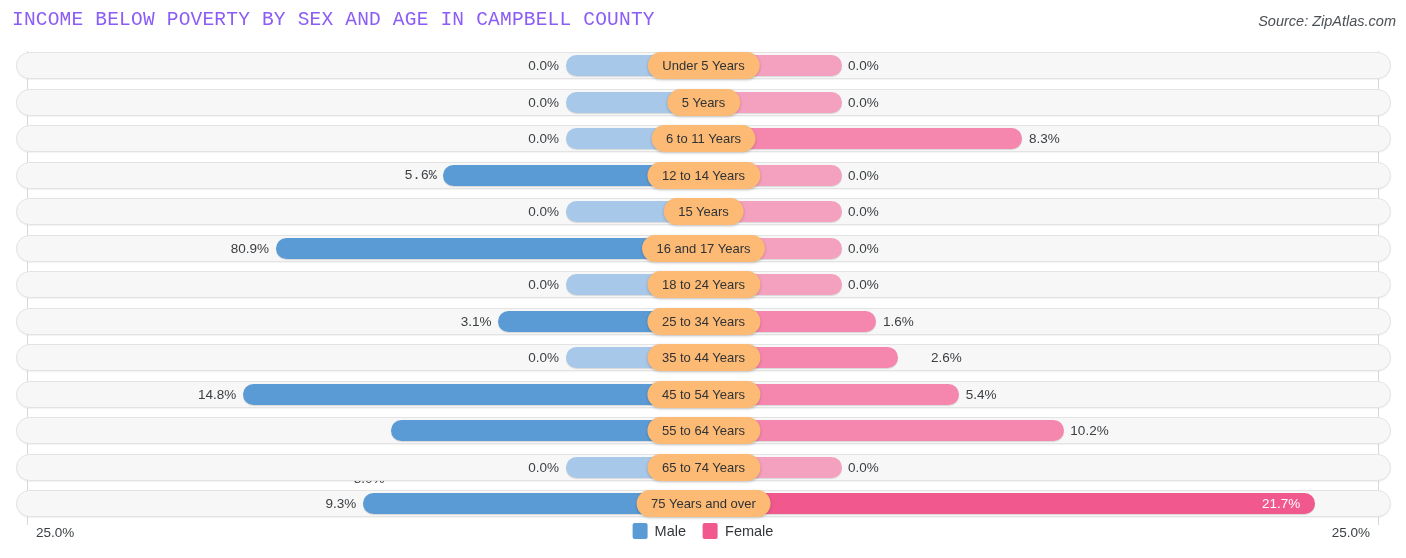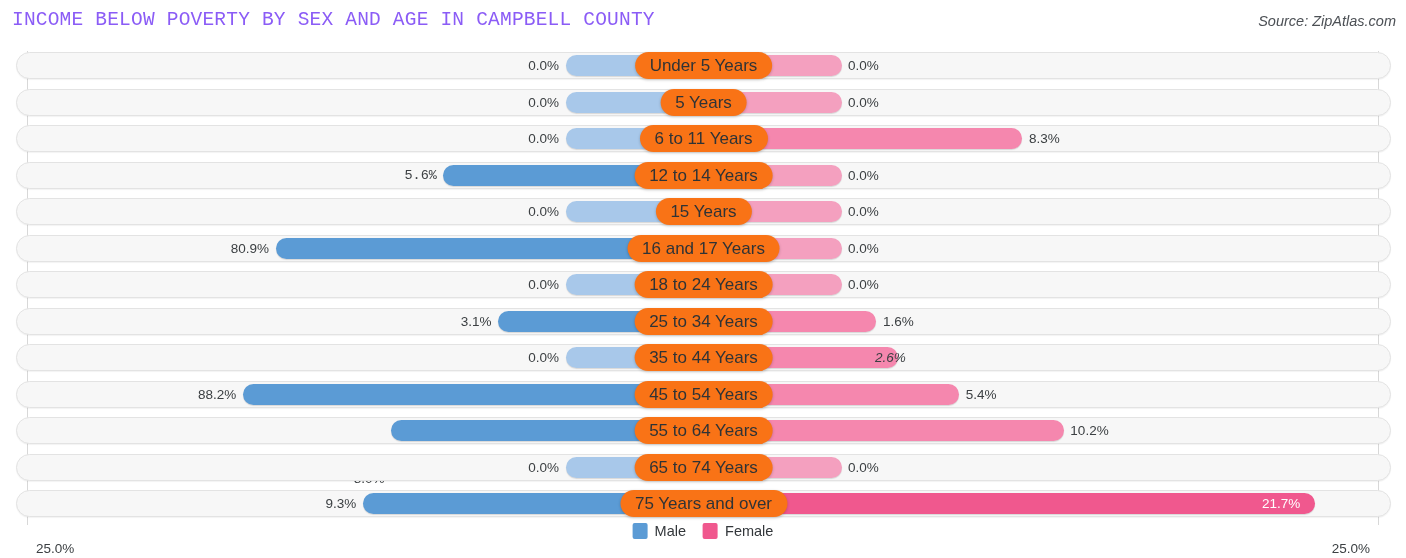--- a/index.html
+++ b/index.html
@@ -66,32 +66,32 @@
   }
   .val-male{text-align:right;}
   .val-female{text-align:left;}
   .val-inside{color:#ffffff;}
 
   .cat-pill{
     position:absolute;left:50%;top:1px;
     transform:translateX(-50%);
     height:27px;line-height:27px;
     padding:0 15px;
-    background:#f97316;
+    background:#fdba74;
     border-radius:14px;
-    font-size:17px;
+    font-size:13px;
     color:#2f3336;
     white-space:nowrap;
     box-shadow:0 1px 3px rgba(0,0,0,.22);
   }
 
   
   .axis-label{
     position:absolute;top:525px;
-    font-size:13.5px;color:#3c4043;white-space:nowrap;margin-top:16px;
+    font-size:13.5px;color:#3c4043;white-space:nowrap;
   }
   .axis-label-left{left:36px;}
   .axis-label-right{right:36px;}
 
   .legend{
     position:absolute;top:523px;left:50%;
     transform:translateX(-50%);
     display:flex;align-items:center;gap:17px;
     white-space:nowrap;
   }
@@ -172,28 +172,28 @@
         <div class="bar bar-female" style="width: 172.88px; background: rgb(245, 135, 174);"></div>
         <div class="val val-male" style="right: 902.58px; text-align: right;">3.1%</div>
         <div class="val val-female" style="left: 869.88px;">1.6%</div>
         <div class="cat-pill">25 to 34 Years</div>
       </div>
       <div class="row" style="top: 292px;">
         <div class="track"></div>
         <div class="bar bar-male" style="width: 138px; background: rgb(168, 200, 234);"></div>
         <div class="bar bar-female" style="width: 194.68px; background: rgb(245, 135, 174);"></div>
         <div class="val val-male" style="right: 835px;">0.0%</div>
-        <div class="val val-female" style="left: 862px; font-style: italic;">2.6%</div>
+        <div class="val val-female" style="left: 918px;">2.6%</div>
         <div class="cat-pill">35 to 44 Years</div>
       </div>
       <div class="row" style="top: 328.5px;">
         <div class="track"></div>
         <div class="bar bar-male" style="width: 460.64px; background: rgb(91, 155, 213);"></div>
         <div class="bar bar-female" style="width: 255.72px; background: rgb(245, 135, 174);"></div>
-        <div class="val val-male" style="right: 1157.64px;">88.2%</div>
+        <div class="val val-male" style="right: 1157.64px;">14.8%</div>
         <div class="val val-female" style="left: 952.72px;">5.4%</div>
         <div class="cat-pill">45 to 54 Years</div>
       </div>
       <div class="row" style="top: 365px;">
         <div class="track"></div>
         <div class="bar bar-male" style="width: 312.4px; background: rgb(91, 155, 213);"></div>
         <div class="bar bar-female" style="width: 360.36px; background: rgb(245, 135, 174);"></div>
         <div class="val val-male" style="right: 1009.4px; margin-top: 48px;">8.0%</div>
         <div class="val val-female" style="left: 1057.36px;">10.2%</div>
         <div class="cat-pill">55 to 64 Years</div>

